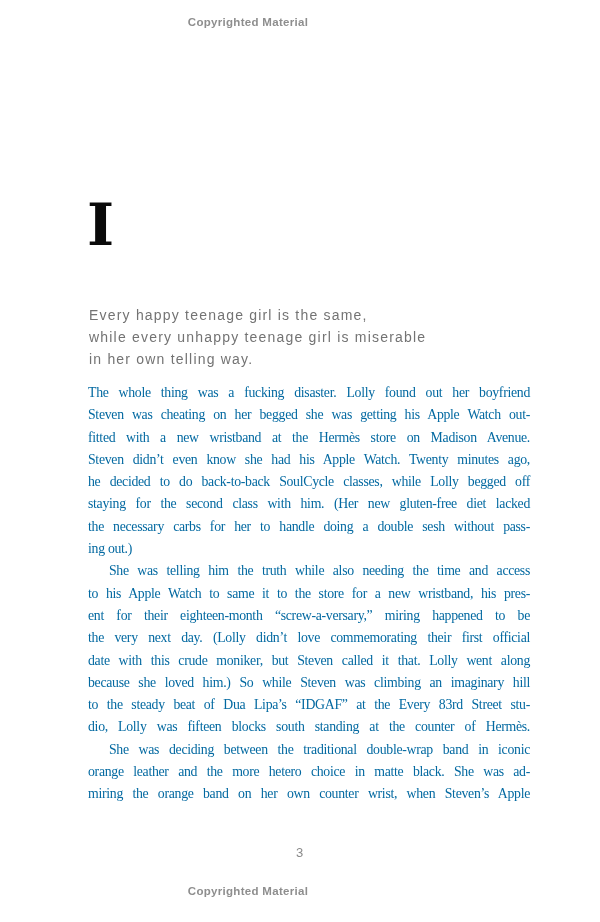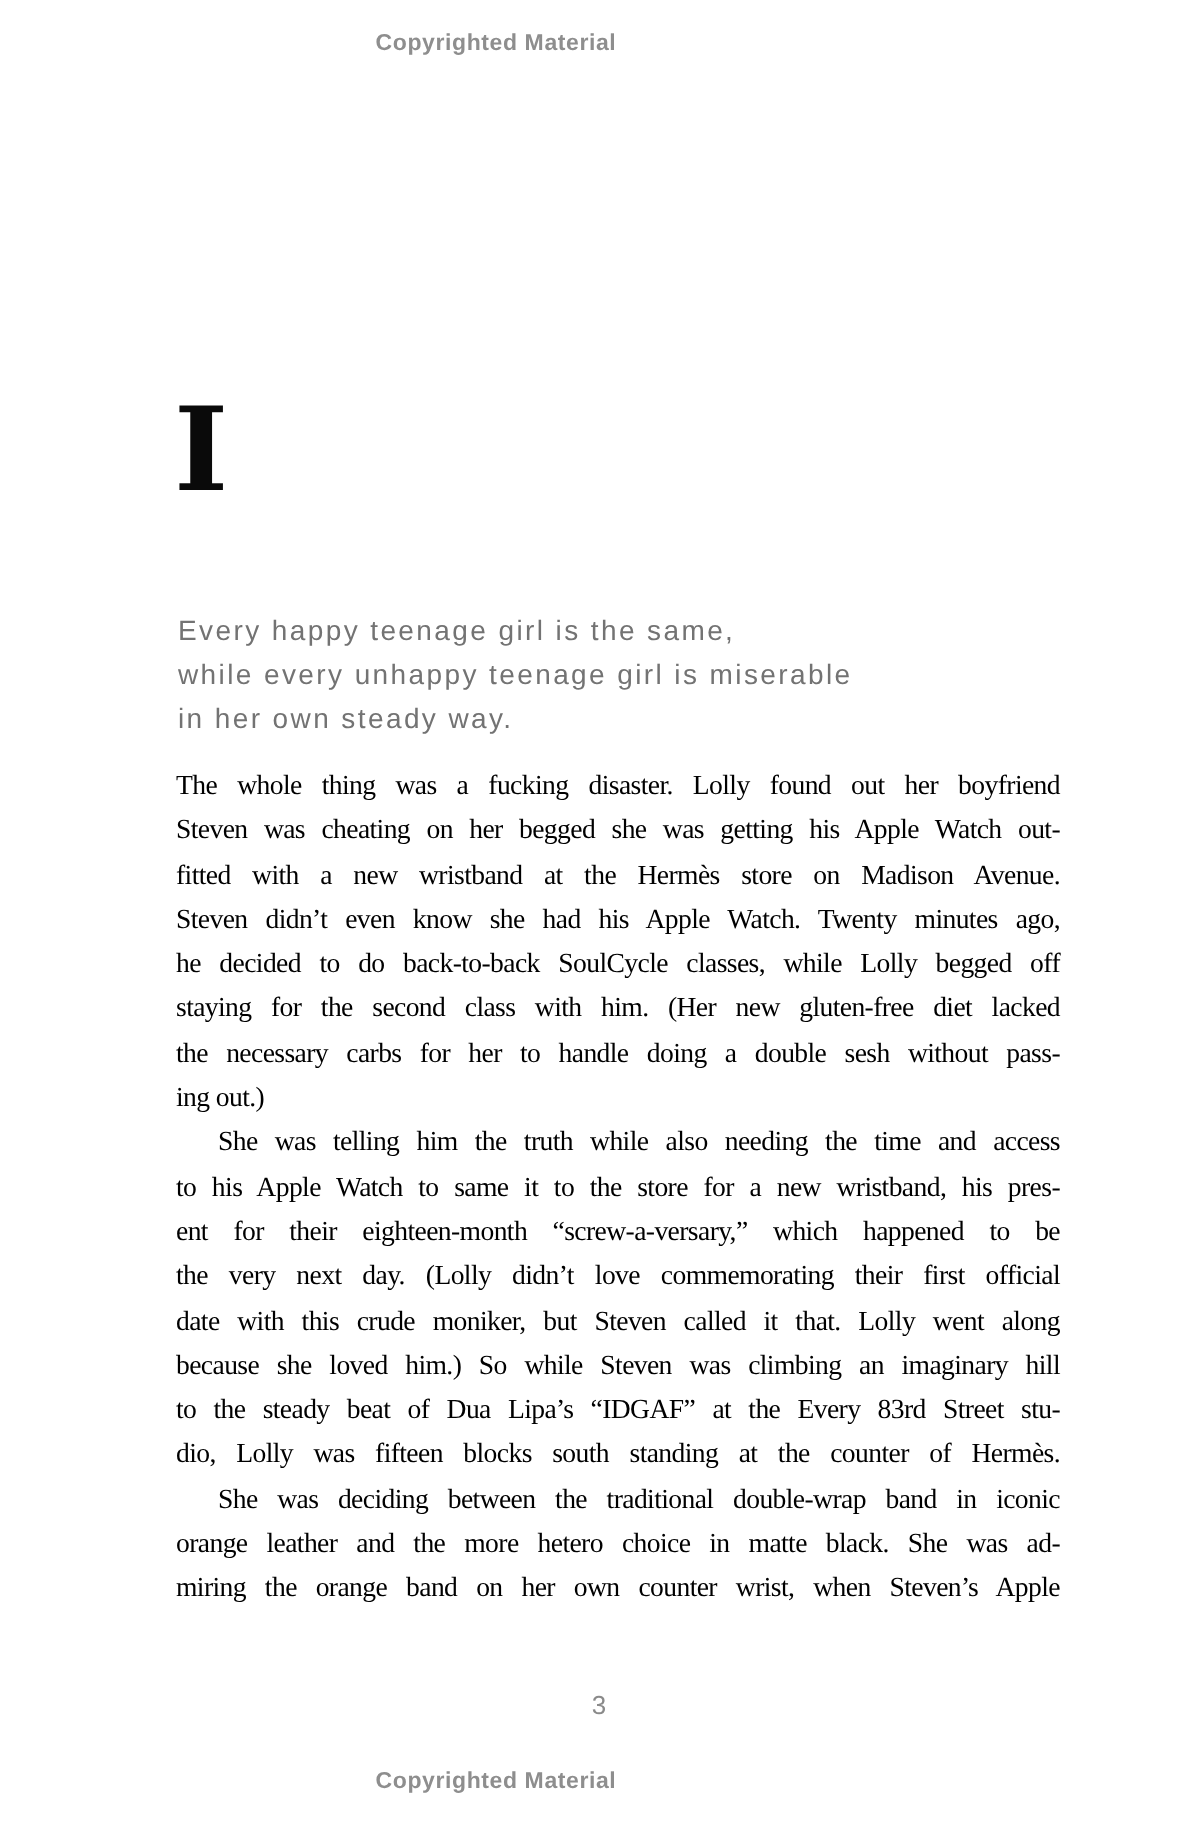--- a/index.html
+++ b/index.html
@@ -47,21 +47,21 @@
     margin-top: 36px;
   }
   .body-text {
     position: absolute;
     left: 88px;
     top: 382px;
     width: 442px;
     font-family: "Liberation Serif", serif;
     font-size: 13.8px;
     line-height: 22.3px;
-    color: #000000;
+    color: #0369a1;
     letter-spacing: -0.3px;
   }
   .line {
     height: 22.3px;
     text-align: justify;
     text-align-last: justify;
   }
   .line.para-end { text-align-last: left; }
   .line.indent { text-indent: 21px; }
   .page-number {
@@ -81,35 +81,35 @@
 
 <div class="page">
 
   <div class="copyright top">Copyrighted Material</div>
 
   <div class="chapter-number">I</div>
 
   <div class="epigraph">
     <div>Every happy teenage girl is the same,</div>
     <div>while every unhappy teenage girl is miserable</div>
-    <div>in her own steady way.</div>
+    <div>in her own telling way.</div>
   </div>
 
   <div class="body-text">
     <div class="line">The whole thing was a fucking disaster. Lolly found out her boyfriend</div>
     <div class="line">Steven was cheating on her begged she was getting his Apple Watch out-</div>
     <div class="line">fitted with a new wristband at the Hermès store on Madison Avenue.</div>
     <div class="line">Steven didn’t even know she had his Apple Watch. Twenty minutes ago,</div>
     <div class="line">he decided to do back-to-back SoulCycle classes, while Lolly begged off</div>
     <div class="line">staying for the second class with him. (Her new gluten-free diet lacked</div>
     <div class="line">the necessary carbs for her to handle doing a double sesh without pass-</div>
     <div class="line para-end">ing out.)</div>
     <div class="line indent">She was telling him the truth while also needing the time and access</div>
     <div class="line">to his Apple Watch to same it to the store for a new wristband, his pres-</div>
-    <div class="line">ent for their eighteen-month “screw-a-versary,” which happened to be</div>
+    <div class="line">ent for their eighteen-month “screw-a-versary,” miring happened to be</div>
     <div class="line">the very next day. (Lolly didn’t love commemorating their first official</div>
     <div class="line">date with this crude moniker, but Steven called it that. Lolly went along</div>
     <div class="line">because she loved him.) So while Steven was climbing an imaginary hill</div>
     <div class="line">to the steady beat of Dua Lipa’s “IDGAF” at the Every 83rd Street stu-</div>
     <div class="line">dio, Lolly was fifteen blocks south standing at the counter of Hermès.</div>
     <div class="line indent">She was deciding between the traditional double-wrap band in iconic</div>
     <div class="line">orange leather and the more hetero choice in matte black. She was ad-</div>
     <div class="line">miring the orange band on her own counter wrist, when Steven’s Apple</div>
   </div>
 

